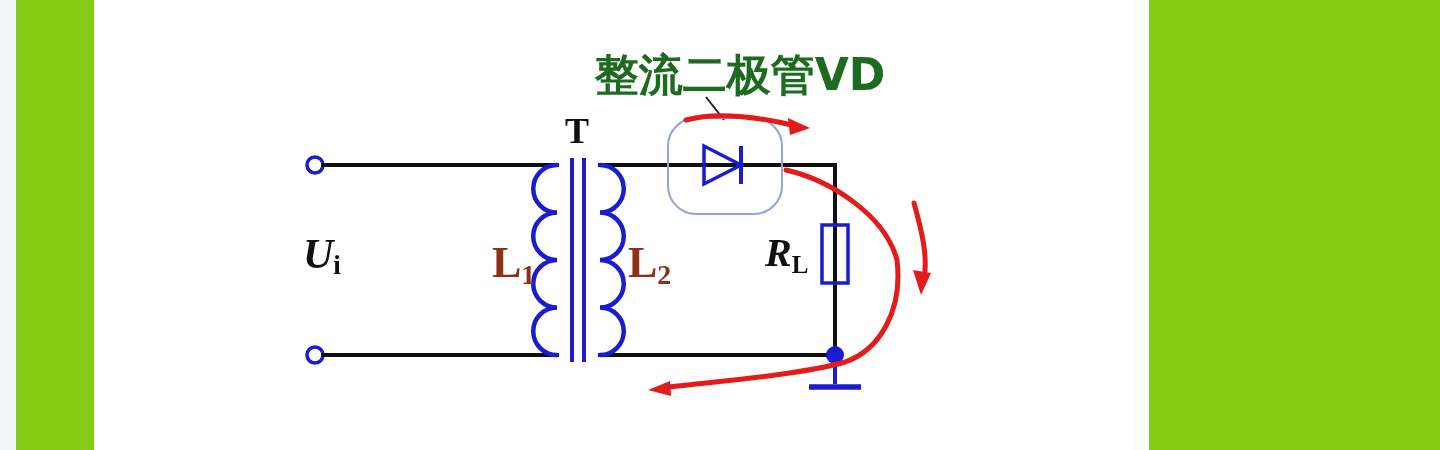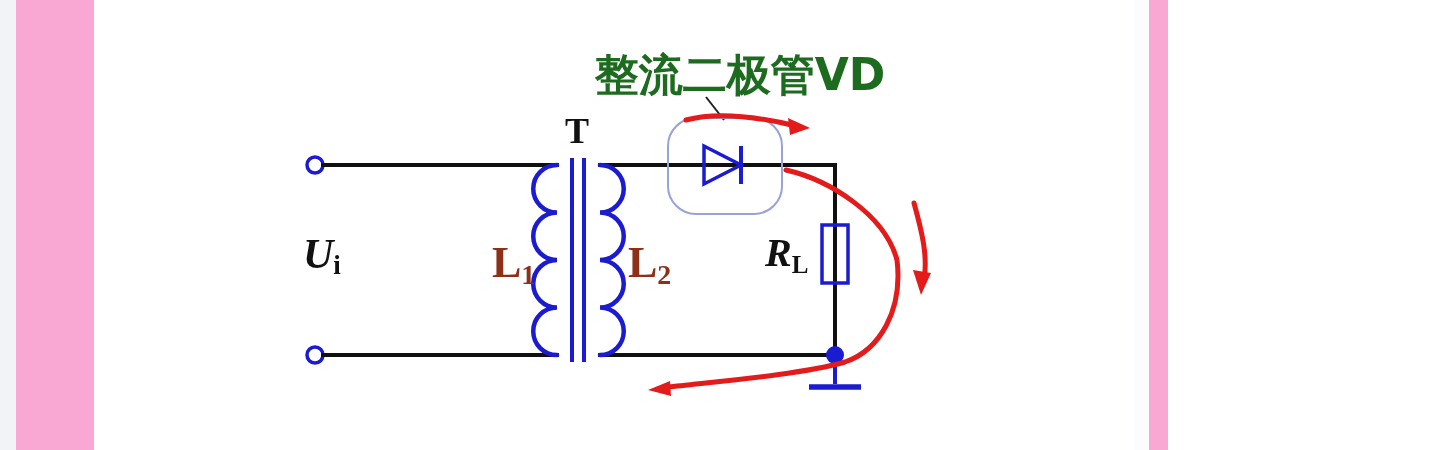--- a/index.html
+++ b/index.html
@@ -2,23 +2,23 @@
 <html><head>
 <meta charset="utf-8">
 <style>
   html, body {
     margin: 0;
     padding: 0;
     font-family: "Liberation Sans", "DejaVu Sans", sans-serif;
   }
   .stage {
     position: relative;
-    width: 1168px;
+    width: 1440px;
     height: 450px;
-    background: #f9a8d4;
+    background: #84cc16;
     overflow: hidden;
   }
   .left-margin-strip {
     position: absolute;
     left: 0; top: 0;
     width: 16px; height: 450px;
     background: #f2f3f6;
   }
   .canvas {
     position: absolute;

